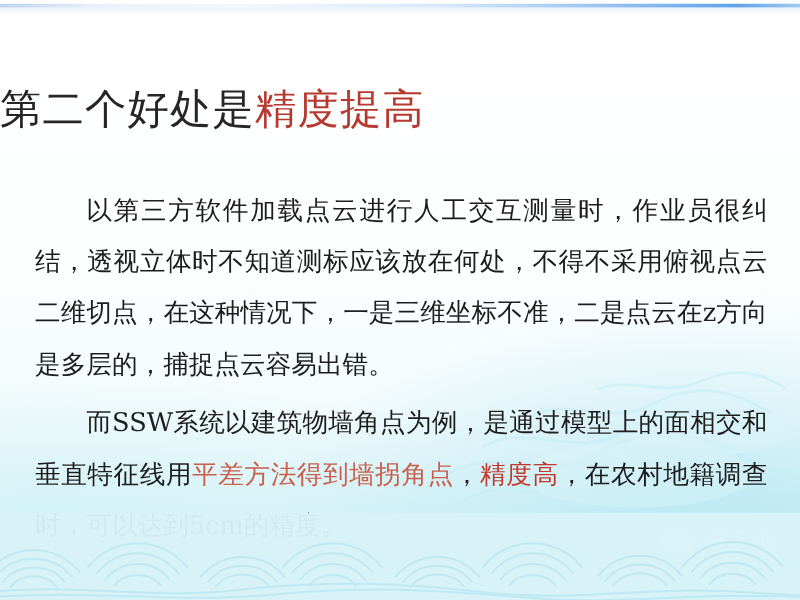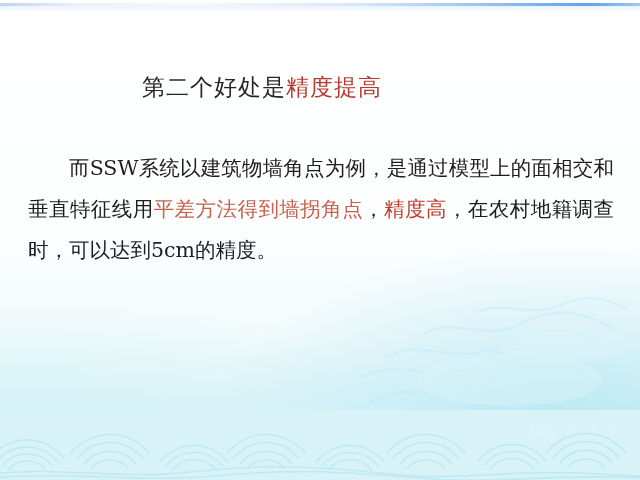--- a/index.html
+++ b/index.html
@@ -71,22 +71,22 @@
     opacity: 0.75;
     pointer-events: none;
   }
 
   
   .title {
     position: absolute;
     top: 70px;
     left: 0;
     width: 524px;
-    text-align: center;
-    font-size: 23px;
+    text-align: left;
+    font-size: 33px;
     line-height: 34px;
     letter-spacing: 1px;
     white-space: nowrap;
   }
   .title .t-dark { color: #262626; }
   .title .t-red  { color: #b5392f; }
 
   
   .body-text {
     position: absolute;
@@ -146,20 +146,21 @@
       <ellipse cx="205" cy="62" rx="66" ry="18"></ellipse>
     </g>
   </svg>
 
   <div class="title">
     <span class="t-dark">第二个好处是</span><span class="t-red">精度提高</span>
   </div>
 
   <div class="body-text">
 
+    <p class="para"><span class="c-dark">以第三方软件加载点云进行人工交互测量时，作业员很纠结，透视立体时不知道测标应该放在何处，不得不采用俯视点云二维切点，在这种情况下，一是三维坐标不准，二是点云在z方向是多层的，捕捉点云容易出错。</span></p>
 
     <p class="para"><span class="c-dark">而SSW系统以建筑物墙角点为例，是通过模型上的面相交和垂直特征线用</span><span class="c-orange">平差方法得到墙拐角点</span><span class="c-dark">，</span><span class="c-red">精度高</span><span class="c-dark">，在农村地籍调查时，可以达到5cm的精度。</span></p>
 
   </div>
 
   <div class="watermark">
     <svg class="wm-logo" width="30" height="22" viewBox="0 0 30 22" xmlns="http://www.w3.org/2000/svg">
       <g fill="#ffffff">
         <ellipse cx="10" cy="8.5" rx="8.6" ry="7.1"></ellipse>
         <path d="M5.4 14.2 L3.4 18.6 L8.2 15.9 Z"></path>

